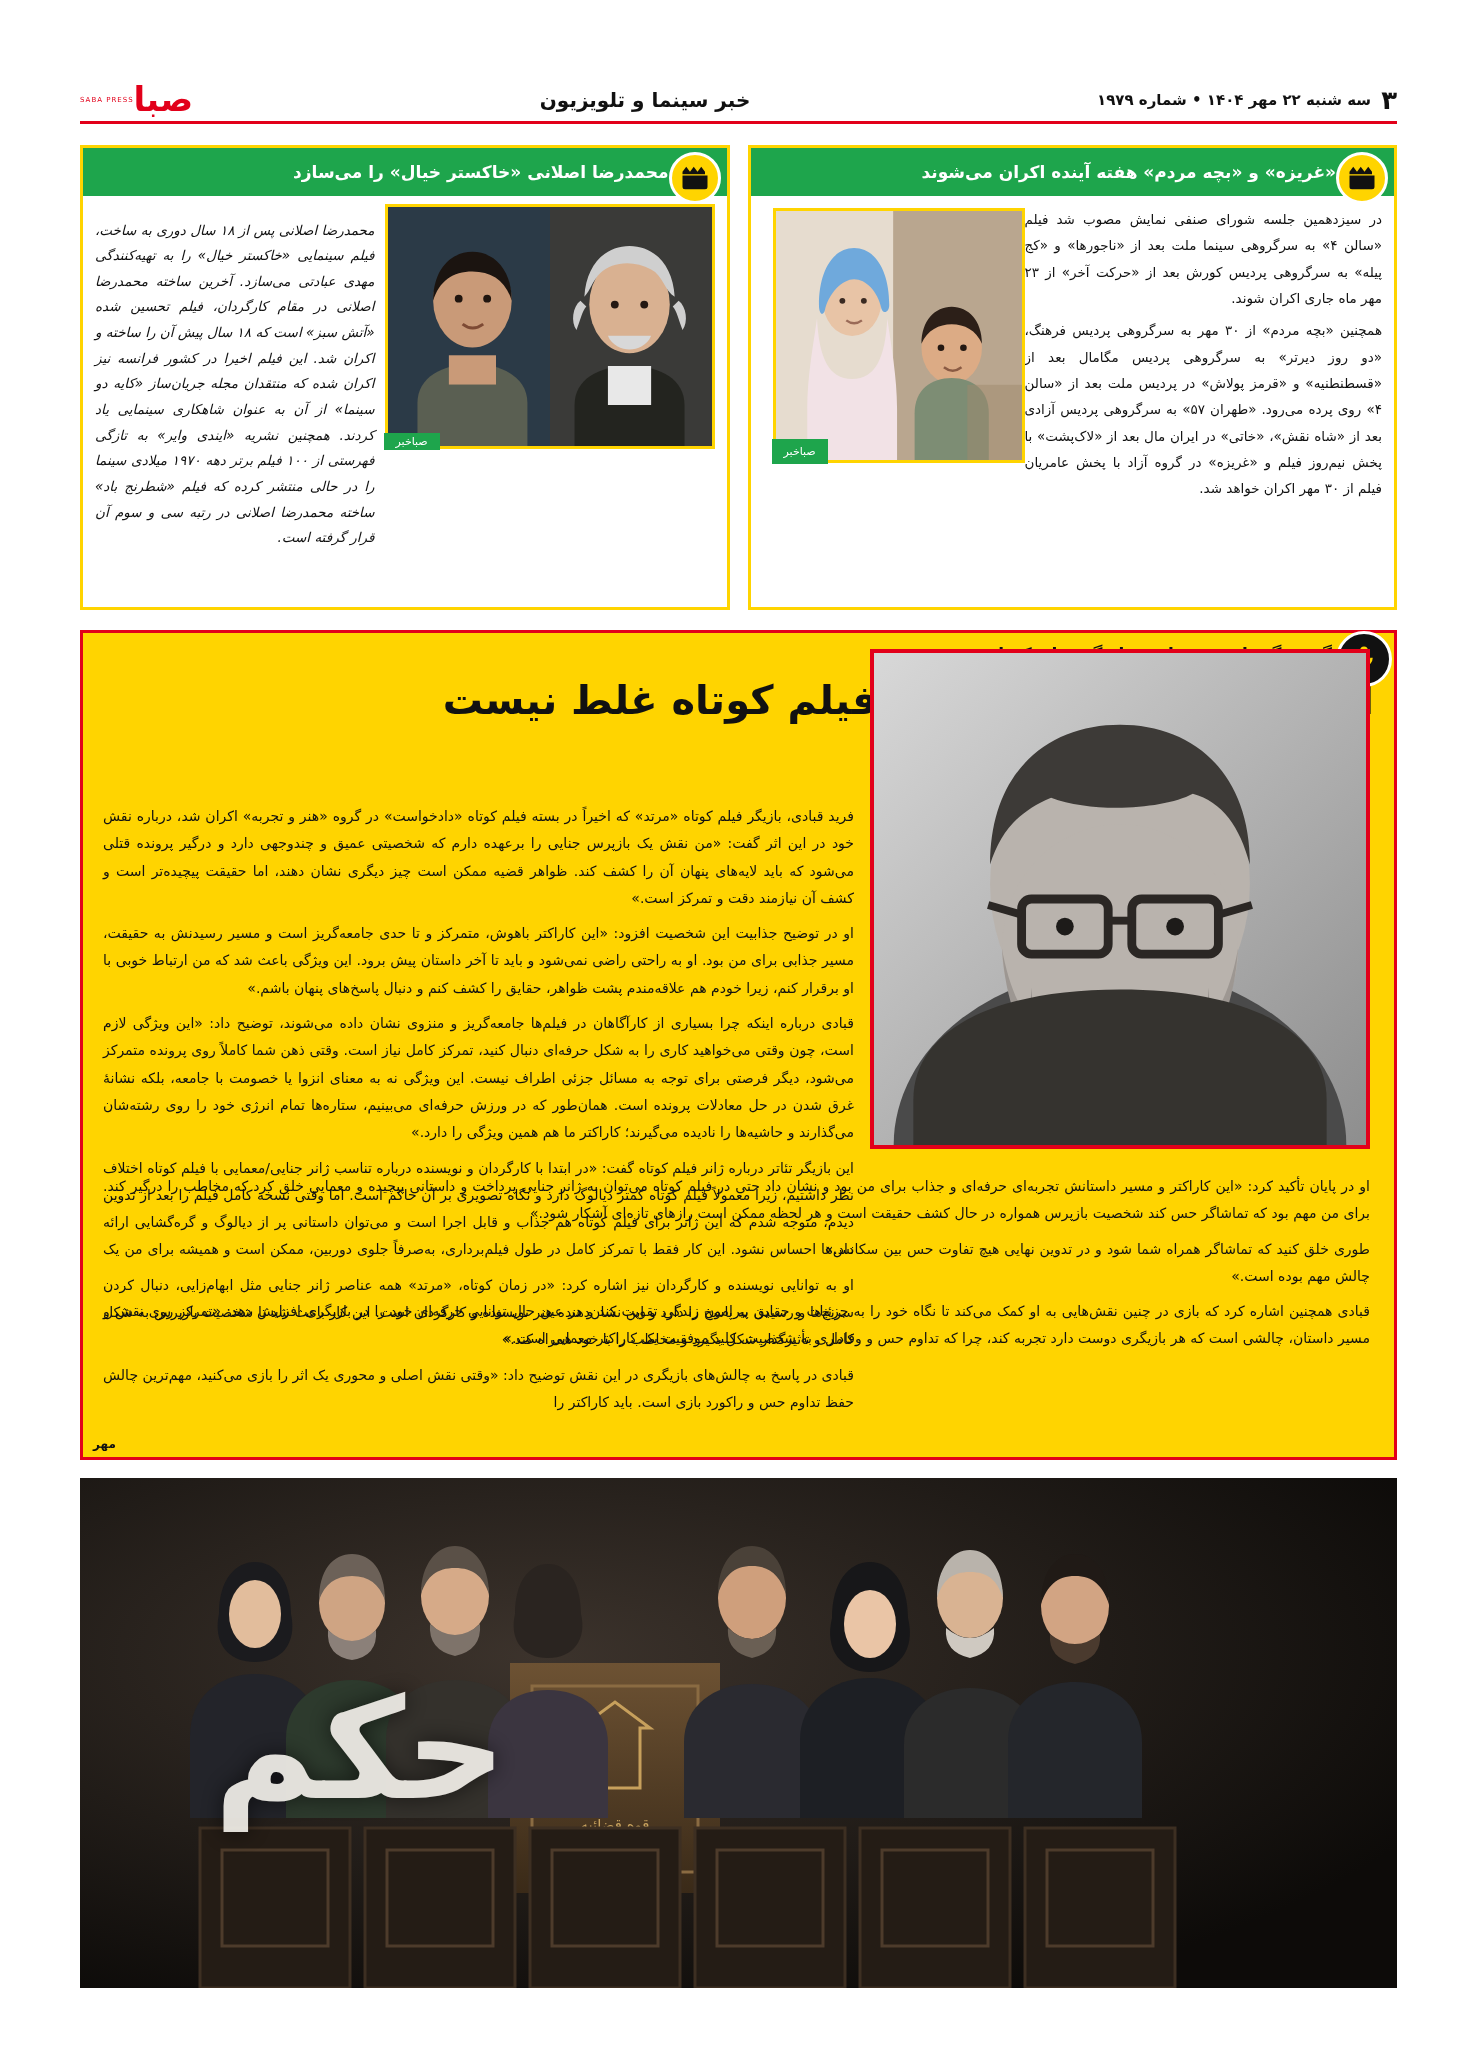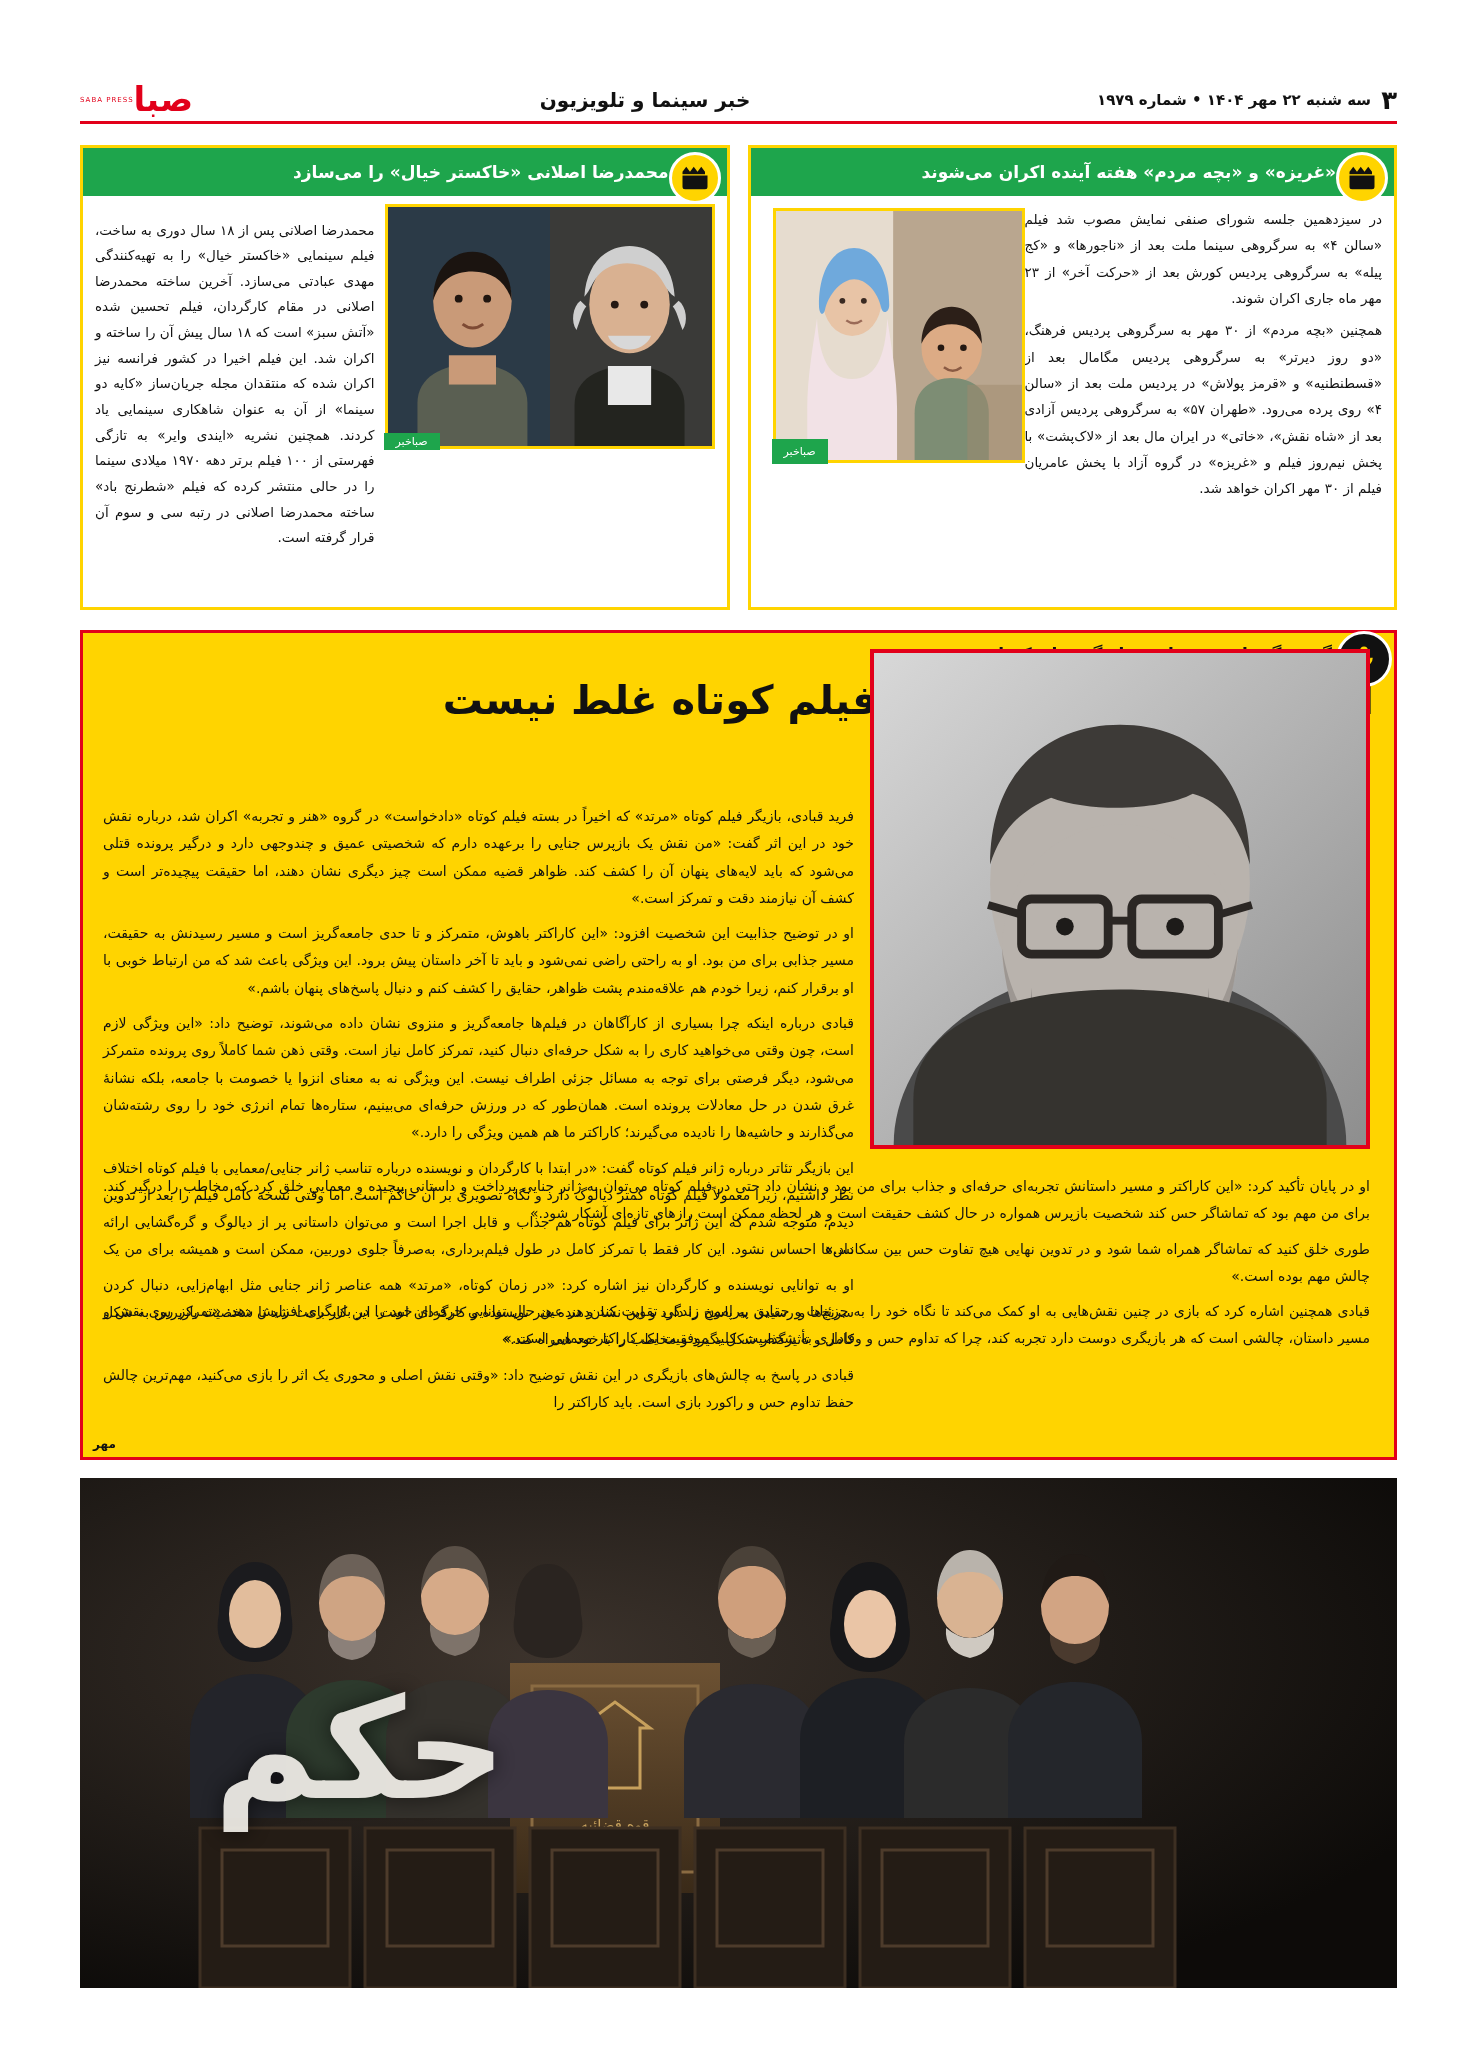--- a/index.html
+++ b/index.html
@@ -48,21 +48,21 @@
   .nb-body p { margin:0 0 6px 0; }
   .nb-figure { float:left; width:252px; margin:2px 0 6px 10px; position:relative; }
   .nb-figure .ph { width:100%; height:255px; border:3px solid #ffd400; overflow:hidden; position:relative; background:#cfc4b4; }
   .credit {
     position:absolute; bottom:-1px; left:-1px; background:#1ea54c; color:#fff;
     font-size:11px; padding:2px 12px;
   }
   .nb-figure2 { width:100%; position:relative; }
   .nb-figure2 .ph { width:100%; height:245px; border:3px solid #ffd400; overflow:hidden; position:relative; display:flex; }
   .twocol { display:flex; gap:10px; padding:8px 12px 0 12px; }
-  .twocol .txt { flex:1; font-size:13.5px; line-height:1.9; text-align:justify; }
+  .twocol .txt { flex:1; font-size:13.5px; line-height:1.9; text-align:justify;font-style:italic; }
   .twocol .imgwrap { width:330px; }
 
   
   .main-block {
     position:absolute; top:630px; right:80px; left:80px; height:830px;
     background:#ffd400; border:3px solid #e2001a;
   }
   .mb-kicker {
     position:relative; height:42px; display:flex; align-items:center; justify-content:flex-start;
     padding:0 62px 0 14px; font-size:17px; font-weight:bold; color:#111;

